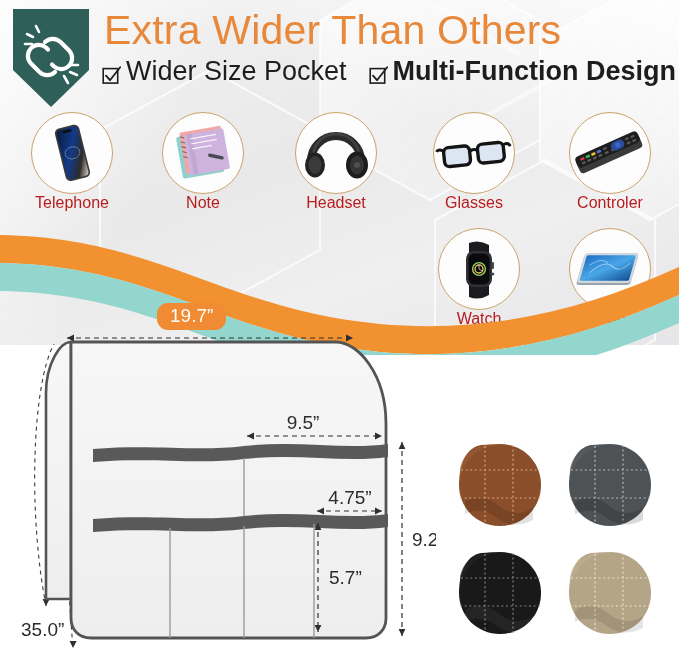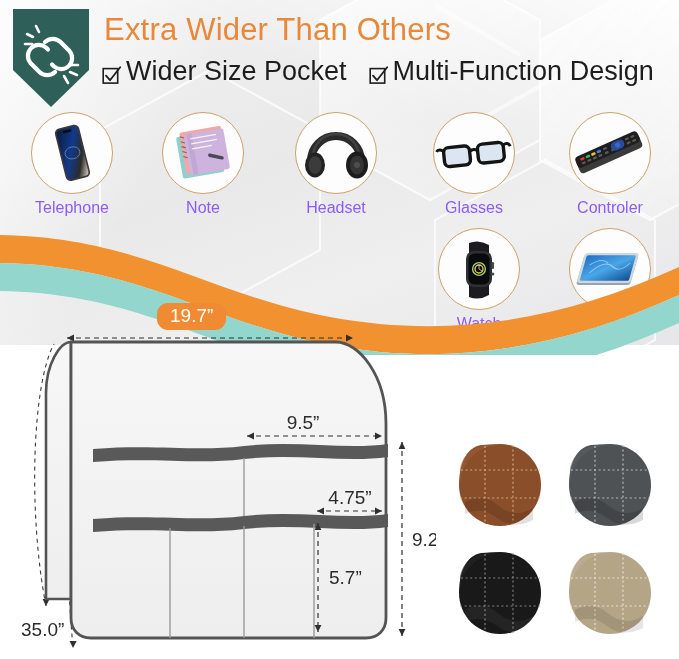--- a/index.html
+++ b/index.html
@@ -18,43 +18,43 @@
       linear-gradient(118deg, rgba(255,255,255,.85) 0%, rgba(255,255,255,0) 28%),
       linear-gradient(200deg, rgba(255,255,255,.9) 0%, rgba(255,255,255,0) 35%),
       linear-gradient(160deg,#f2f2f2 0%,#e9e9ea 45%,#efeff0 70%,#e6e6e8 100%);
   }
   .hexwrap{position:absolute;left:0;top:0;width:679px;height:345px;overflow:hidden;}
 
   
   .shield{position:absolute;left:8px;top:6px;width:86px;height:104px;}
   .headline{
     position:absolute;left:104px;top:10px;
-    font-size:31px;line-height:40px;color:#e8883a;letter-spacing:.2px;
+    font-size:41px;line-height:40px;color:#e8883a;letter-spacing:.2px;
     white-space:nowrap;
   }
   .subline{
     position:absolute;left:102px;top:56px;
     font-size:24px;line-height:30px;color:#1d1d1d;white-space:nowrap;
     display:flex;align-items:center;
   }
   .sub-item{display:inline-flex;align-items:center;}
-  .sub-item + .sub-item{margin-left:22px;}
+  .sub-item + .sub-item{margin-left:22px;font-weight:bold;}
   .ckbox{display:inline-block;width:19px;height:19px;position:relative;margin-right:5px;flex:0 0 auto;}
   .sub-text{font-size:27px;color:#1d1d1d;}
 
   
   .icon-cell{position:absolute;width:96px;text-align:center;}
   .circle{
     width:80px;height:80px;border-radius:50%;
     border:1.4px solid #c9a26a;background:#fdfdfd;
     margin:0 auto;position:relative;overflow:hidden;
     box-shadow:0 0 0 1px rgba(255,255,255,.5) inset;
   }
   .ilabel{
-    margin-top:5px;font-size:16px;color:#8b5cf6;white-space:nowrap;
+    font-size:16px;color:#b91c1c;white-space:nowrap;
   }
 
   
   .wave{position:absolute;left:0;top:225px;width:679px;height:130px;}
 
   
   .badge{
     position:absolute;left:157px;top:303px;
     background:#f08a33;color:#fff;border-radius:11px;
     padding:2px 13px 3px;font-size:19px;line-height:22px;

